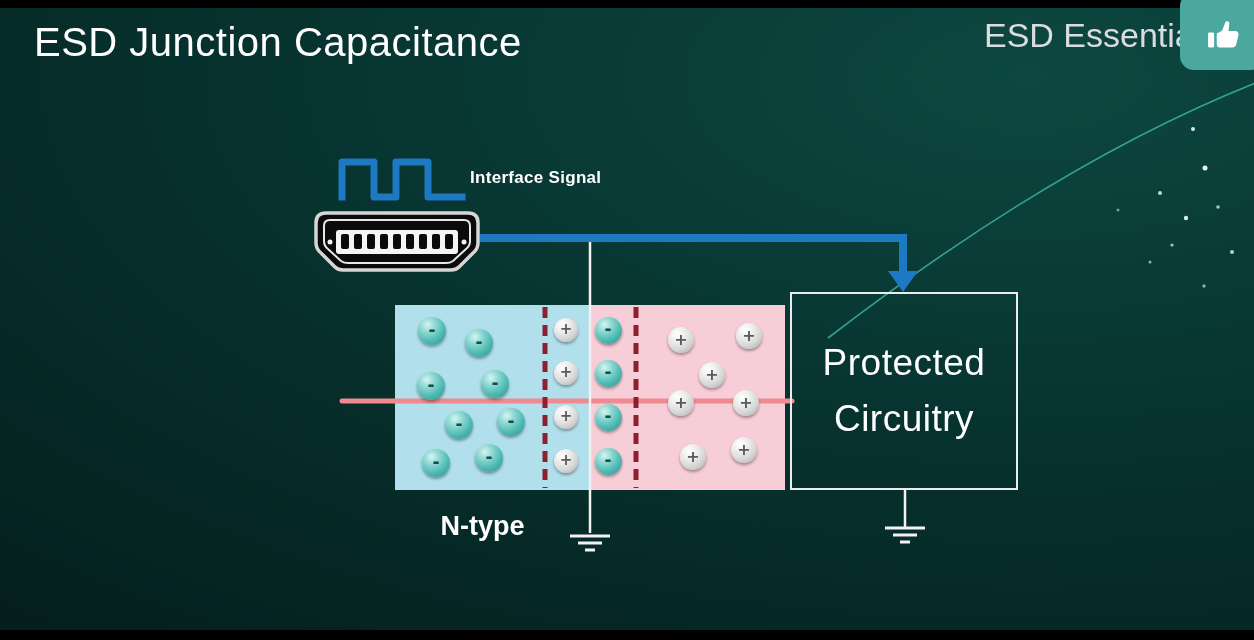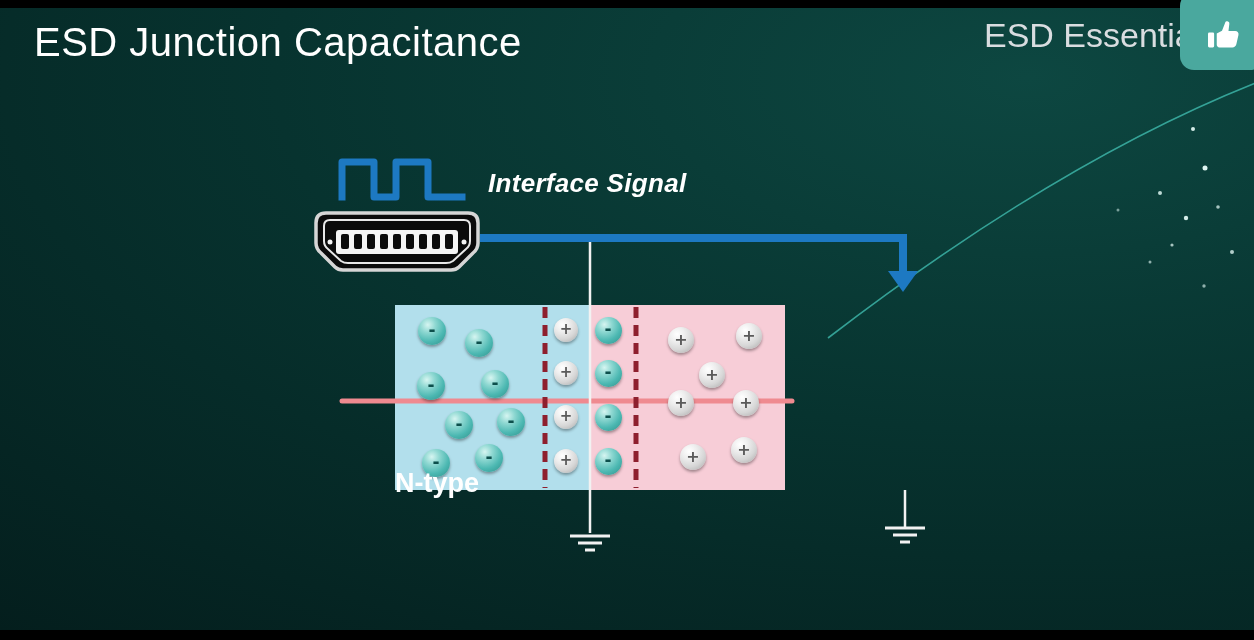--- a/index.html
+++ b/index.html
@@ -51,22 +51,22 @@
   .ball.gray{
     background:radial-gradient(circle at 35% 28%,#ffffff 0%,#eeeeee 30%,var(--hole-ball,#d6d6d6) 62%,#a6a6a6 100%);
     color:#5a5a5a;
   }
   .pbox{
     position:absolute;left:790px;top:292px;width:228px;height:198px;z-index:5;
     border:2px solid #ececec;box-sizing:border-box;
     display:flex;flex-direction:column;align-items:center;justify-content:center;
     color:#fff;font-size:37px;line-height:1.52;font-weight:400;letter-spacing:.5px;
   }
-  .sig{position:absolute;left:488px;top:168px;z-index:6;color:#fff;font-size:26px;font-weight:bold;letter-spacing:.3px;font-style:italic;}
-  .rlabel{position:absolute;top:468px;width:175px;text-align:left;z-index:6;color:#fff;font-size:27px;font-weight:bold;}
+  .sig{position:absolute;left:470px;top:168px;z-index:6;color:#fff;font-size:17px;font-weight:bold;letter-spacing:.3px;}
+  .rlabel{position:absolute;top:511px;width:175px;text-align:center;z-index:6;color:#fff;font-size:27px;font-weight:bold;}
   .lbl-n{left:395px;}
   .lbl-p{left:610px;}
 </style>
 </head>
 <body>
 
 <div class="stage">
 
   <svg class="decor" viewBox="0 0 1254 640">
     <path class="arc" d="M1258 82 Q1060 160 828 338"></path>
@@ -154,20 +154,24 @@
       <div class="ball teal" style="height: 27px; width: 27px; left: 594.5px; top: 447.5px; font-size: 17px;">-</div>
       <div class="ball gray" style="height: 26px; width: 26px; left: 668px; top: 327px; font-size: 16px;">+</div>
       <div class="ball gray" style="height: 26px; width: 26px; left: 736px; top: 323px; font-size: 16px;">+</div>
       <div class="ball gray" style="height: 26px; width: 26px; left: 699px; top: 362px; font-size: 16px;">+</div>
       <div class="ball gray" style="height: 26px; width: 26px; left: 668px; top: 390px; font-size: 16px;">+</div>
       <div class="ball gray" style="height: 26px; width: 26px; left: 733px; top: 390px; font-size: 16px;">+</div>
       <div class="ball gray" style="height: 26px; width: 26px; left: 680px; top: 444px; font-size: 16px;">+</div>
       <div class="ball gray" style="height: 26px; width: 26px; left: 731px; top: 437px; font-size: 16px;">+</div>
     </div>
 
+  <div class="pbox">
+    <div class="pline">Protected</div>
+    <div class="pline">Circuitry</div>
+  </div>
 
   <div class="sig">Interface Signal</div>
   <div class="rlabel lbl-n">N-type</div>
 
   <div class="bar bar-top"></div>
   <div class="bar bar-bottom"></div>
 
   <div class="like">
     <svg viewBox="0 0 48 48">
       <rect x="8" y="20" width="7" height="17" rx="1.5" fill="#ffffff"></rect>

